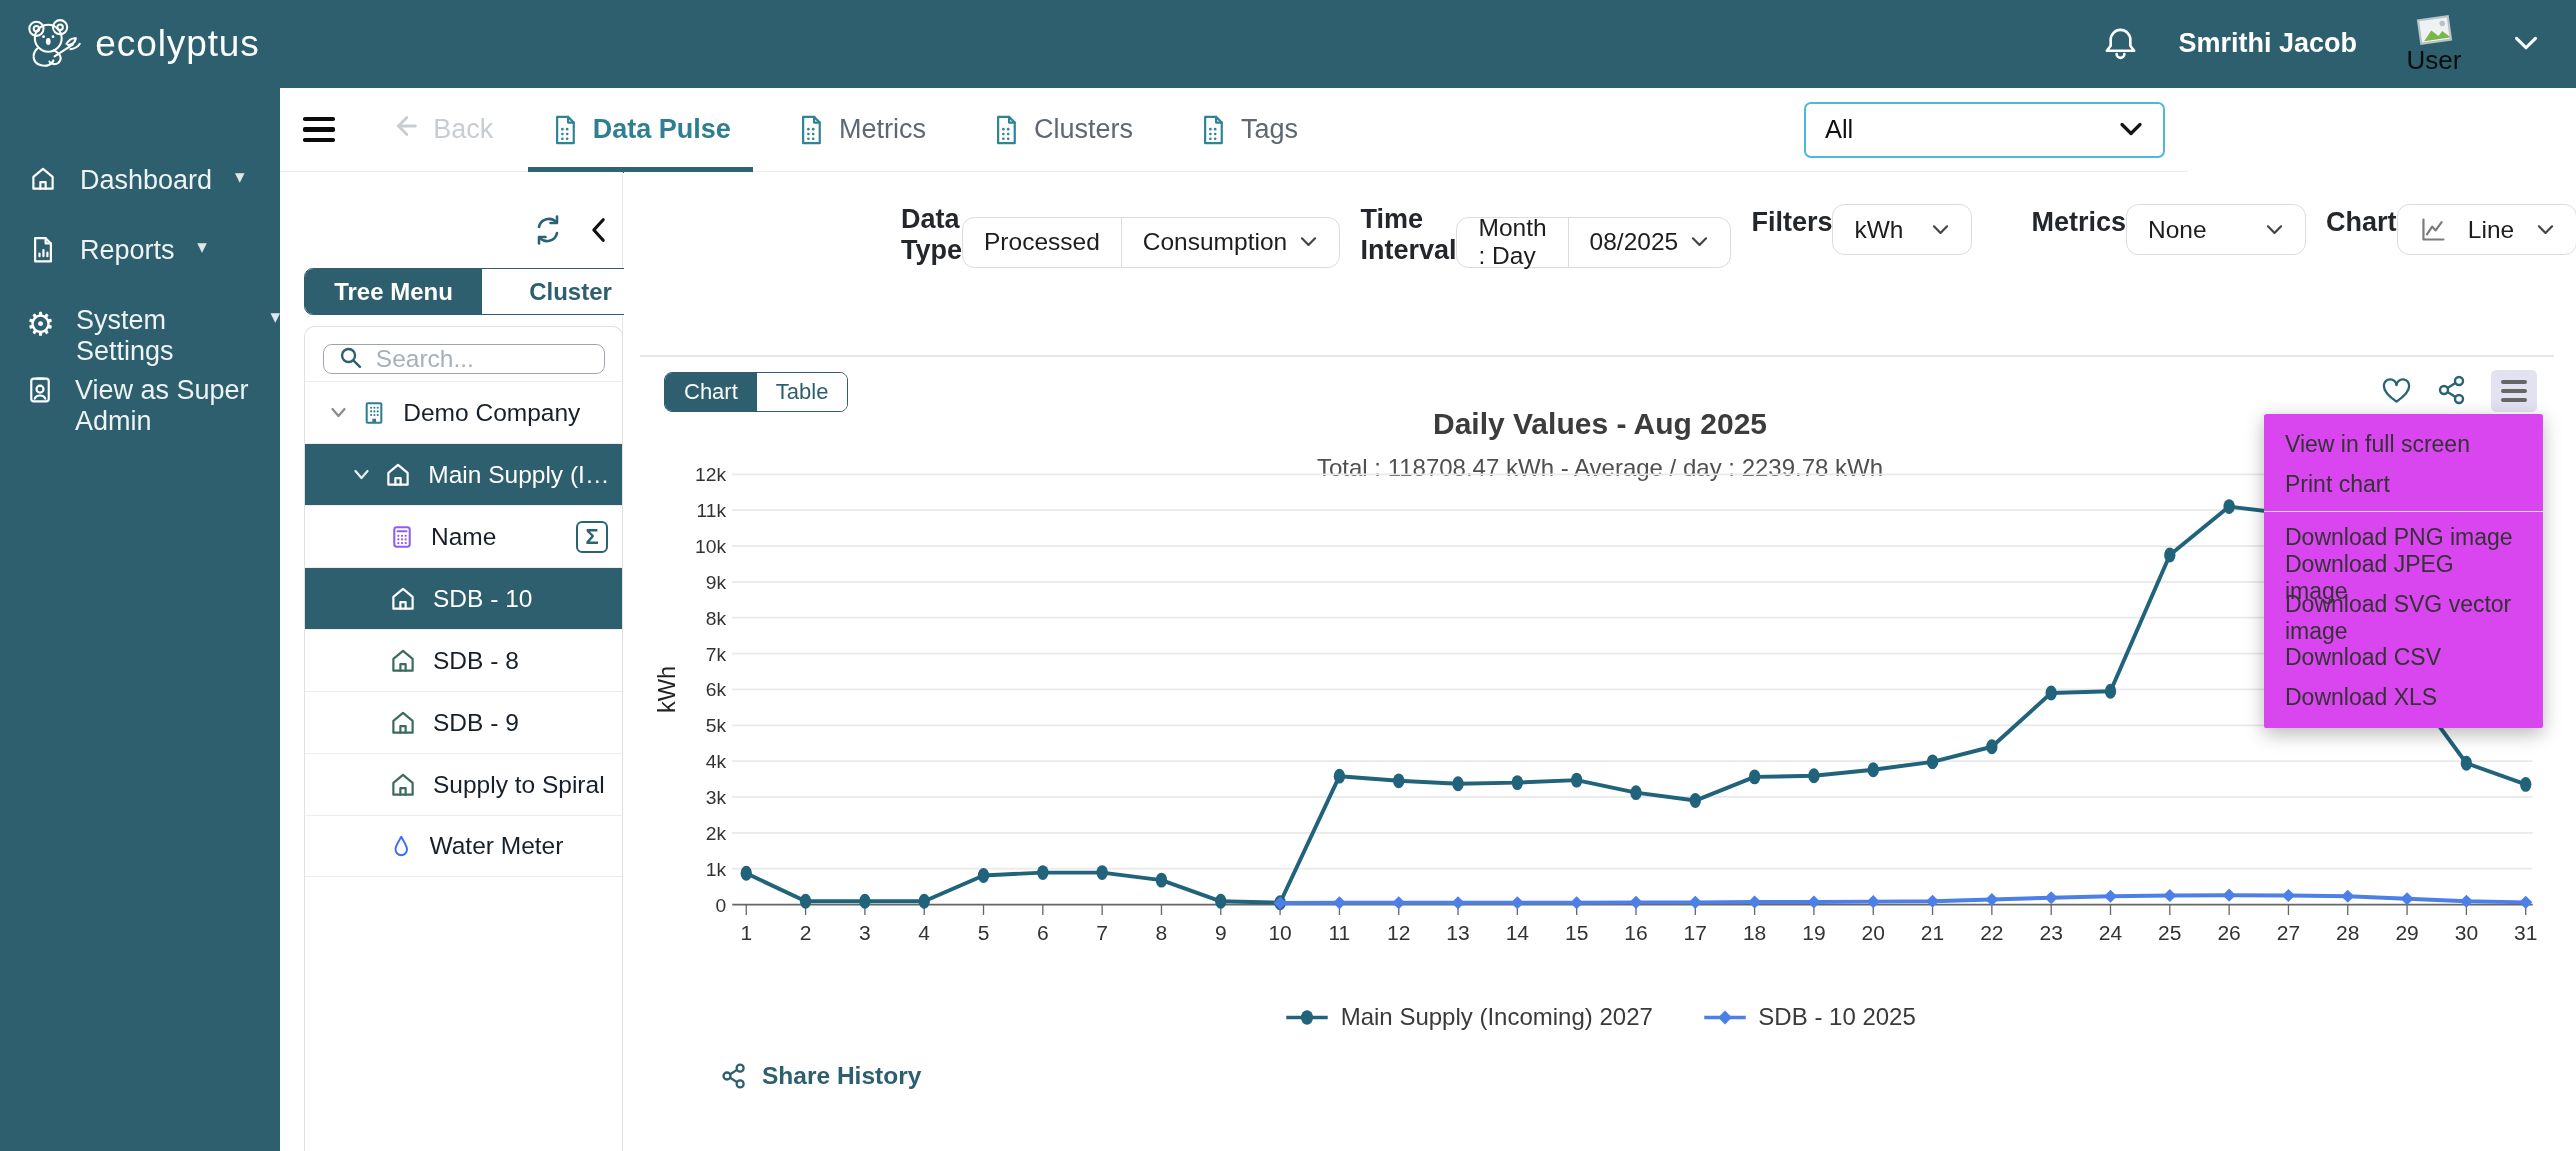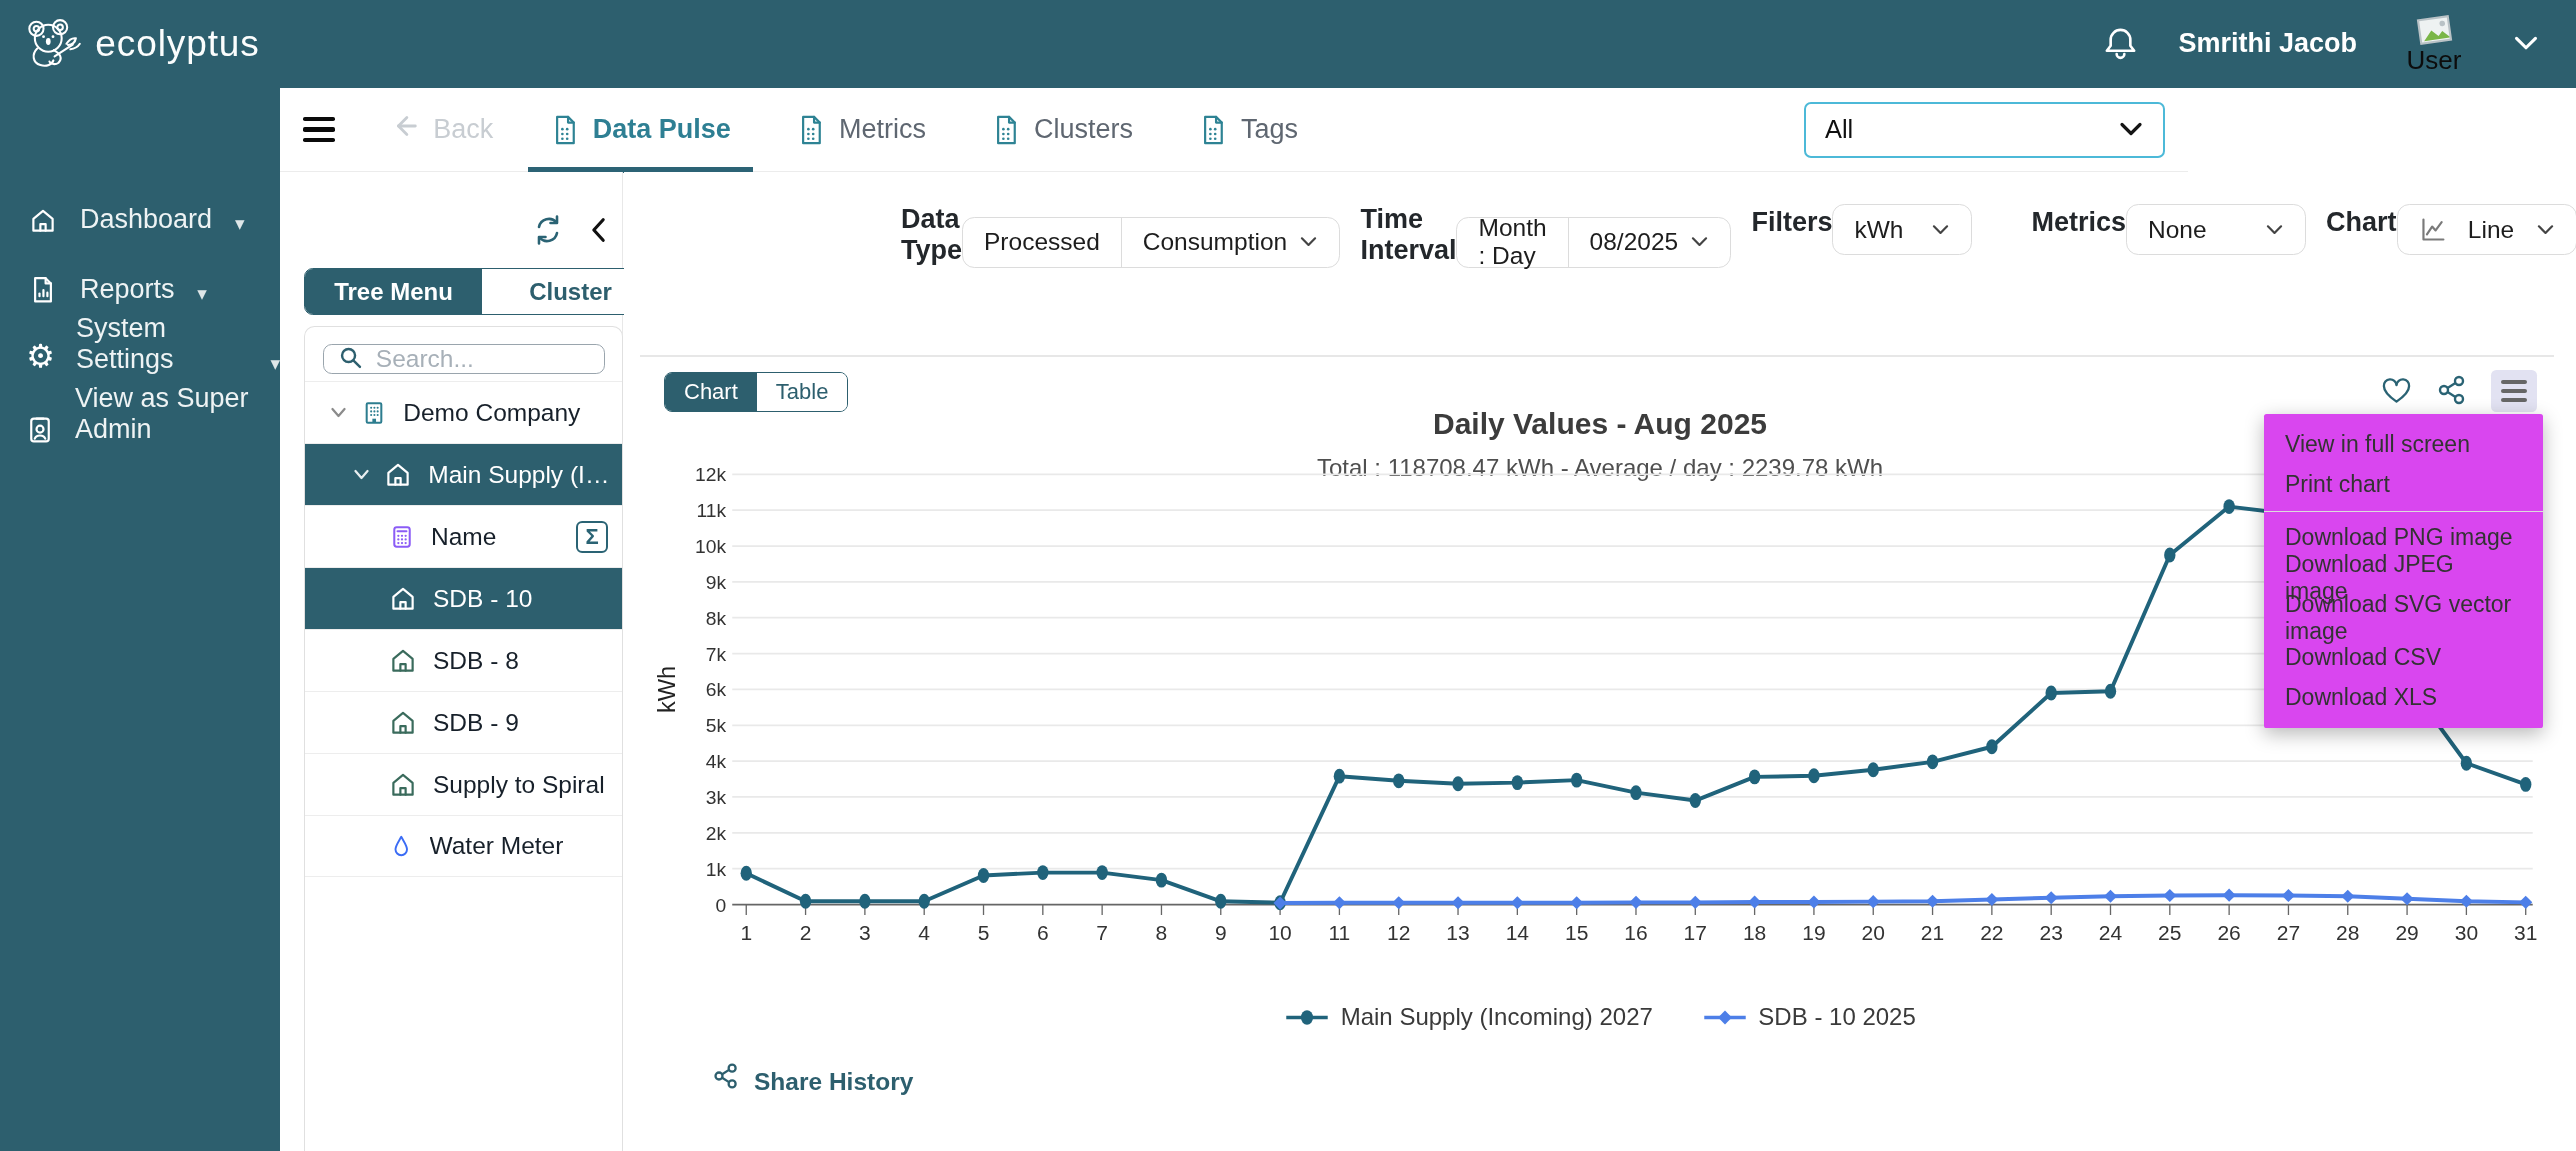--- a/index.html
+++ b/index.html
@@ -13,21 +13,21 @@
   .brand { display:flex; align-items:center; gap:12.3px; padding-left:23px; }
   .brand-text { color:#fbfdfd; font-size:37px; font-weight:300; letter-spacing:0.9px; }
   .header-right { margin-left:auto; display:flex; align-items:center; gap:40px; padding-right:35px; }
   .user-name { color:#fff; font-size:27px; font-weight:700; }
   .avatar { display:flex; flex-direction:column; align-items:center; width:74px; line-height:1; }
   .avatar .alt { color:#0c0c0c; font-size:26px; margin-top:1.8px; }
 
   
   .sidebar { position:absolute; top:88px; left:0; width:280px; height:1064px;
              background:#2d5f6e; padding-top:77px; }
-  .side-item { display:flex; align-items:flex-end; gap:21px; padding-left:26px;
+  .side-item { display:flex; align-items:flex-start; gap:21px; padding-left:26px;
                height:70px; color:#eef3f4; font-size:27px; cursor:pointer; }
   .side-item .icon { display:flex; width:33px; justify-content:center; }
   .side-caret { font-size:19px; color:#dfe7e9; margin-left:1.8px; }
   .gear-glyph { font-family:"DejaVu Sans", sans-serif; font-size:32px; color:#fff; }
 
   
   .navbar { position:absolute; left:280px; top:88px; width:1908px; height:84px;
             background:#fff; border-bottom:1.8px solid #ececec; display:flex; align-items:center; }
   .nav-hamburger { margin-left:23px; display:flex; flex-direction:column; gap:6.1px; cursor:pointer; }
   .nav-hamburger span { width:32px; height:4.4px; background:#0b0b0b; border-radius:1.8px; }
@@ -104,21 +104,21 @@
   .context-menu { position:absolute; left:1640px; top:242px; width:279px; background:#d946ef;
                   box-shadow:0 5.3px 19px rgba(0,0,0,.28); border-radius:2.6px; padding:10.5px 0; z-index:20; }
   .menu-item { height:40px; display:flex; align-items:center; padding:0 21px; font-size:23px;
                color:#333; cursor:pointer; }
   .menu-divider { height:0.9px; background:#dcdcdc; margin:6.1px 0; }
 
   .chart-svg-wrap { position:absolute; left:24.5px; top:289px; width:1910px; height:491px; }
   .legend { position:absolute; left:0; right:0; top:831px; display:flex; justify-content:center;
             gap:49px; align-items:center; font-size:24px; color:#3a3a3a; }
   .legend-entry { display:flex; align-items:center; gap:10.5px; cursor:pointer; }
-  .share-history { position:absolute; left:88px; top:890px; display:flex; align-items:flex-end;
+  .share-history { position:absolute; left:96px; top:890px; display:flex; align-items:flex-start;
                    gap:14px; color:#2d5f6e; font-size:24.5px; font-weight:600; cursor:pointer; }
 </style>
 </head>
 <body>
 
 <div class="page">
 
   <div class="header">
     <div class="brand">
       <span>

